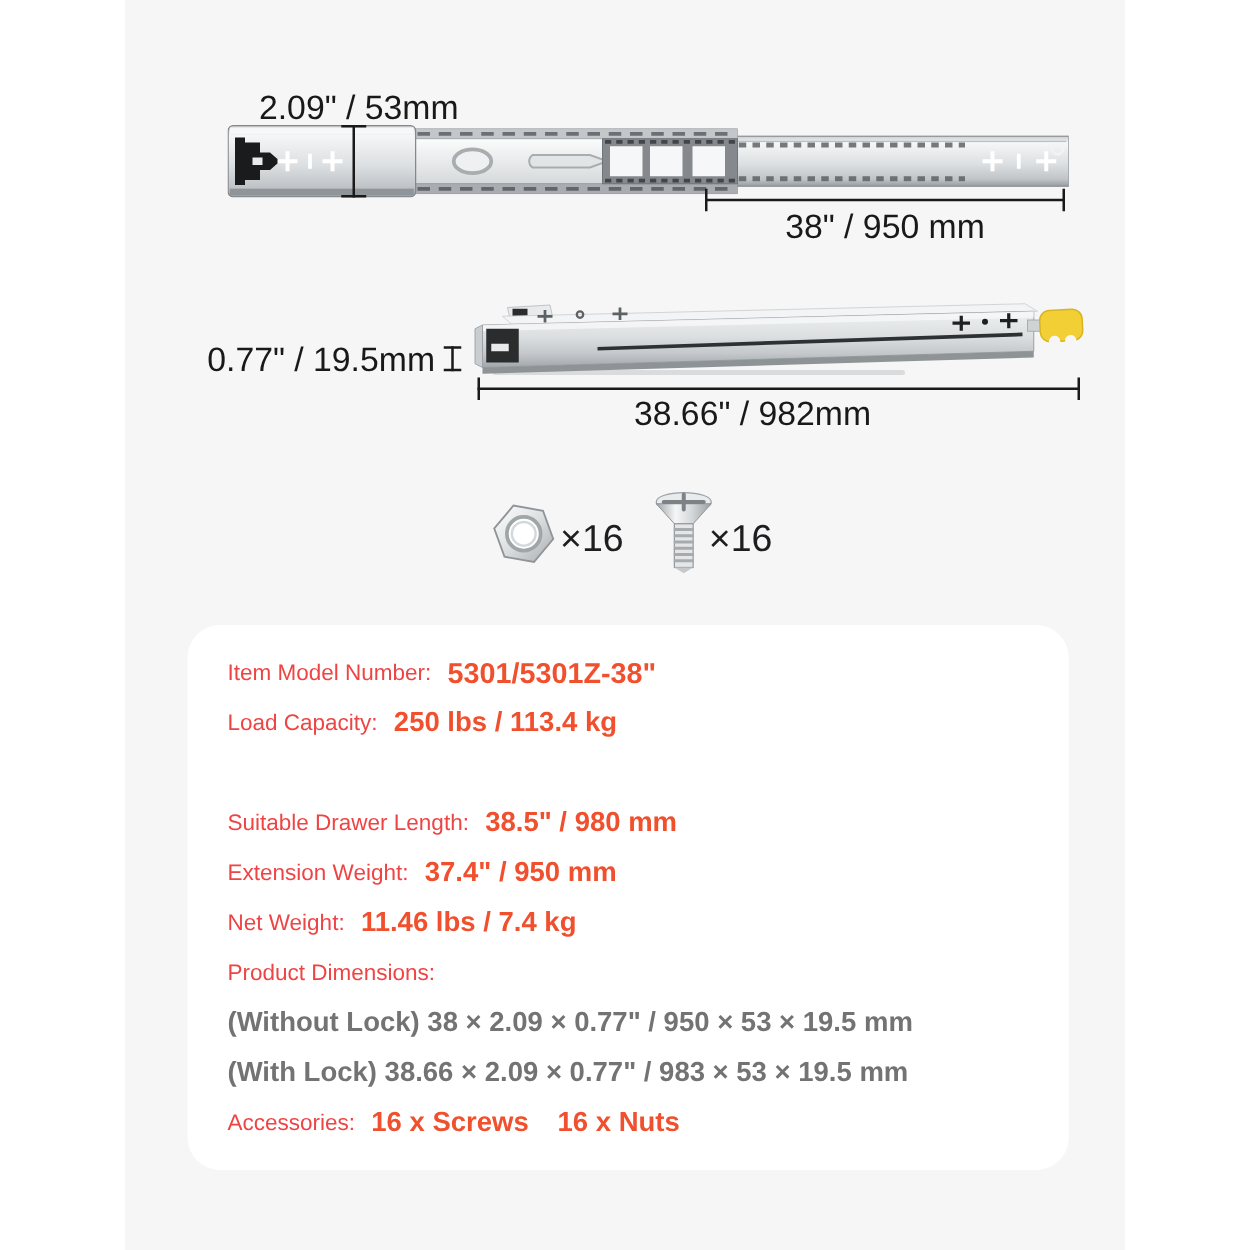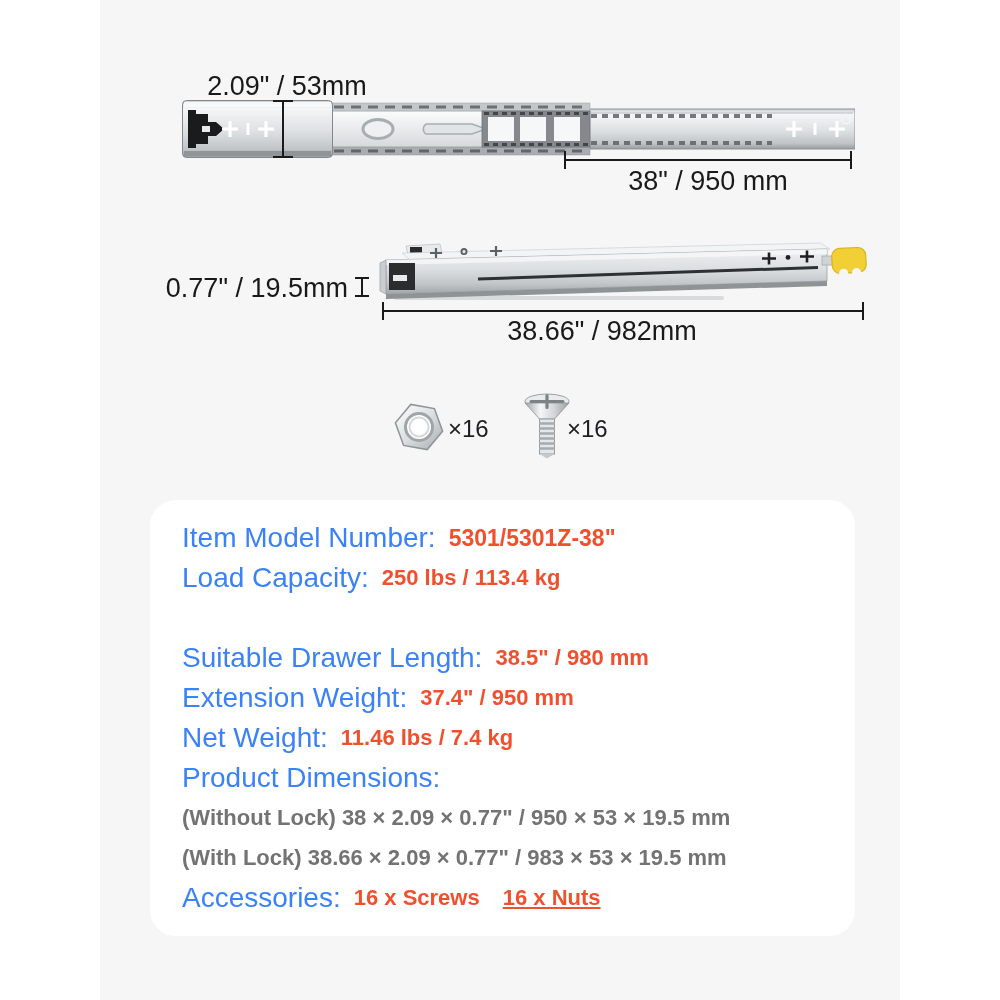--- a/index.html
+++ b/index.html
@@ -17,32 +17,32 @@
   .hline::before, .hline::after { content:""; position:absolute; top:-8px; width:2px; height:18px; background:#1a1a1a; }
   .hline::before { left:0; } .hline::after { right:0; }
   .vline { position:absolute; width:2px; background:#1a1a1a; }
   .vline::before, .vline::after { content:""; position:absolute; left:-9px; width:20px; height:2px; background:#1a1a1a; }
   .vline::before { top:0; } .vline::after { bottom:0; }
   .ibeam { position:absolute; width:2px; background:#1a1a1a; }
   .ibeam::before, .ibeam::after { content:""; position:absolute; left:-6px; width:14px; height:2px; background:#1a1a1a; }
   .ibeam::before { top:0; } .ibeam::after { bottom:0; }
 
   
-  .qty { font-size:24px; color:#1e1e20; }
+  .qty { font-size:30px; color:#1e1e20; }
 
   
   .panel {
     position:absolute; left:150px; top:500px; width:705px; height:436px;
     background:#ffffff; border-radius:26px; padding:18px 30px 0 32px;
   }
   .spec-row { height:40px; display:flex; align-items:center; gap:13px; }
-  .spec-label { font-size:28px; color:#3b82f6; white-space:nowrap; }
+  .spec-label { font-size:18px; color:#ef4444; white-space:nowrap; }
   .spec-value { font-size:22px; color:#f0502e; font-weight:bold; white-space:nowrap; }
   .orange-line { height:40px; display:flex; align-items:center; font-size:22px; color:#737373; font-weight:bold; white-space:nowrap; }
-  .acc-gap { margin-left:22px;text-decoration:underline; }
+  .acc-gap { margin-left:22px; }
 </style>
 </head>
 <body>
 
 <div class="column"></div>
 
 <div class="abs dim-label" style="left:180px; top:71px; width:214px; text-align:center;">2.09" / 53mm</div>
 
 <svg class="abs" style="left:182px; top:100px;" width="673" height="58" viewBox="0 0 673 58">
   <defs>

